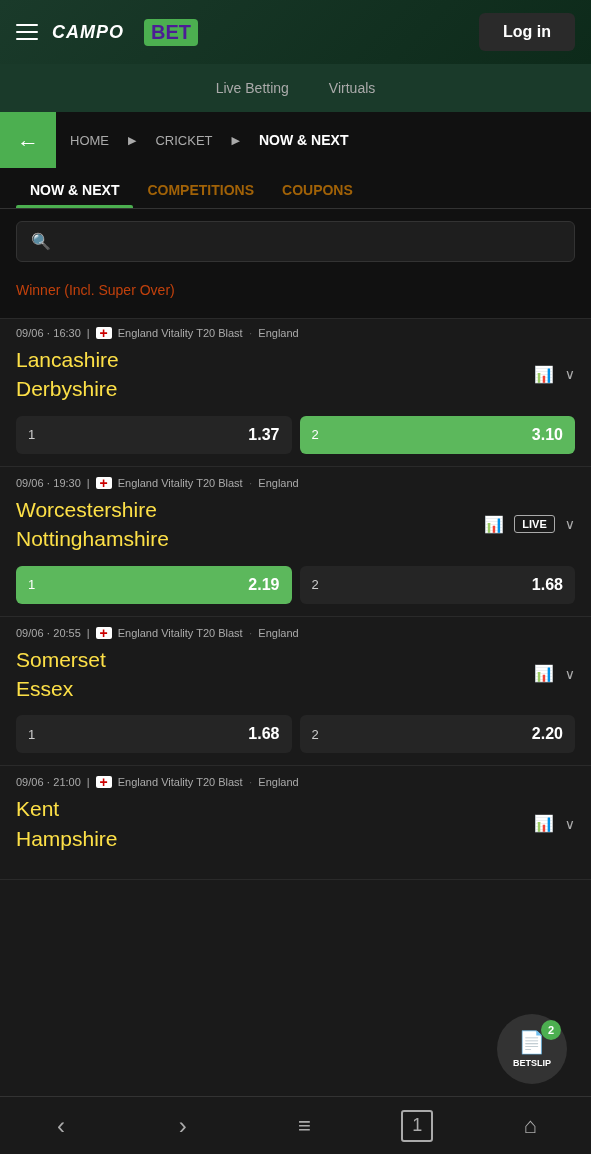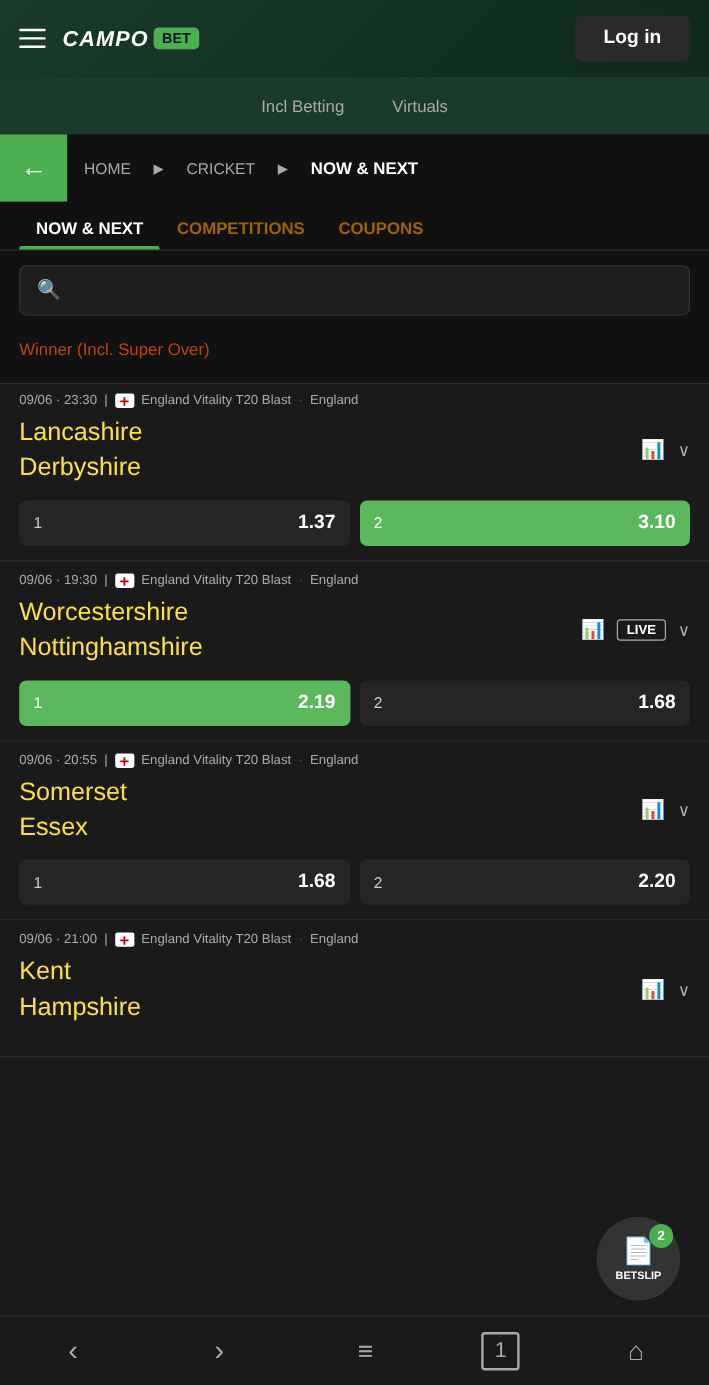--- a/index.html
+++ b/index.html
@@ -36,34 +36,34 @@
     .hamburger span {
       display: block;
       width: 22px;
       height: 2px;
       background: #fff;
       border-radius: 1px;
     }
     .logo {
       display: flex;
       align-items: center;
-      gap: 0;
+      gap: 16px;
     }
     .logo-campo {
       font-style: italic;
       font-weight: 700;
       font-size: 18px;
       color: #fff;
       letter-spacing: 1px;
     }
     .logo-bet {
       background: #4caf50;
-      color: #0f172a;
+      color: #4c1d95;
       font-weight: 800;
-      font-size: 12px;
+      font-size: 20px;
       padding: 2px 7px;
       border-radius: 4px;
       margin-left: 4px;
     }
     .login-btn {
       background: #2a2a2a;
       color: #fff;
       border: none;
       border-radius: 6px;
       padding: 10px 24px;
@@ -394,21 +394,21 @@
     </div>
     <div class="logo">
       <span class="logo-campo">CAMPO</span>
       <span class="logo-bet">BET</span>
     </div>
   </div>
   <button class="login-btn">Log in</button>
 </div>
 
 <div class="nav-tabs">
-  <div class="nav-tab">Incl Betting</div>
+  <div class="nav-tab">Live Betting</div>
   <div class="nav-tab">Virtuals</div>
 </div>
 
 <div class="breadcrumb-bar">
   <div class="back-btn">
     <span class="back-arrow">←</span>
   </div>
   <div class="breadcrumb-text">
     <span class="home">HOME</span>
     <span class="arrow">▶</span>
@@ -427,21 +427,21 @@
 <div class="search-bar">
   <div class="search-input-wrap">
     <span class="search-icon">🔍</span>
   </div>
 </div>
 
 <div class="section-label">Winner (Incl. Super Over)</div>
 
 <div class="match-card">
   <div class="match-meta">
-    <span>09/06 · 23:30</span>
+    <span>09/06 · 16:30</span>
     <span>|</span>
     <span class="flag-england flag-icon"></span>
     <span>England Vitality T20 Blast</span>
     <span class="meta-dot">·</span>
     <span>England</span>
   </div>
   <div class="match-teams">
     <div class="teams-names">
       Lancashire<br>Derbyshire
     </div>

